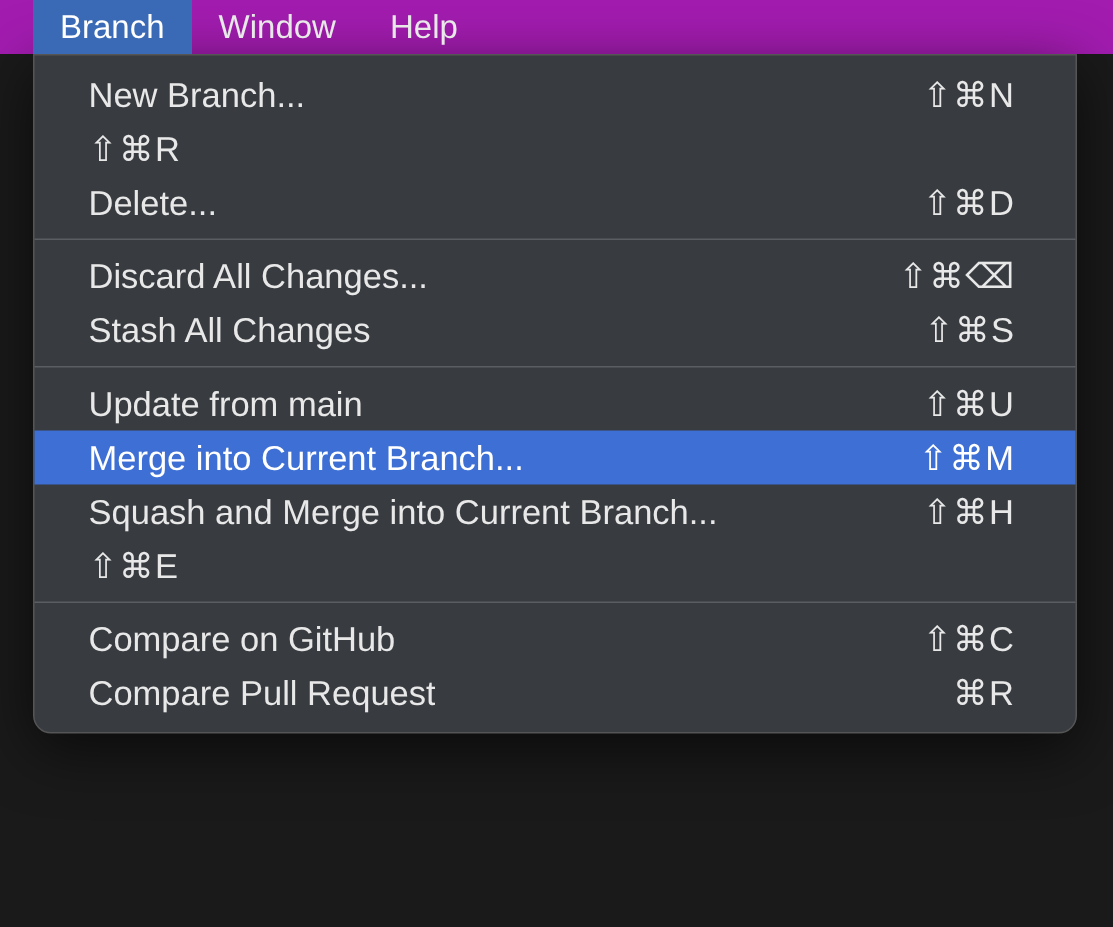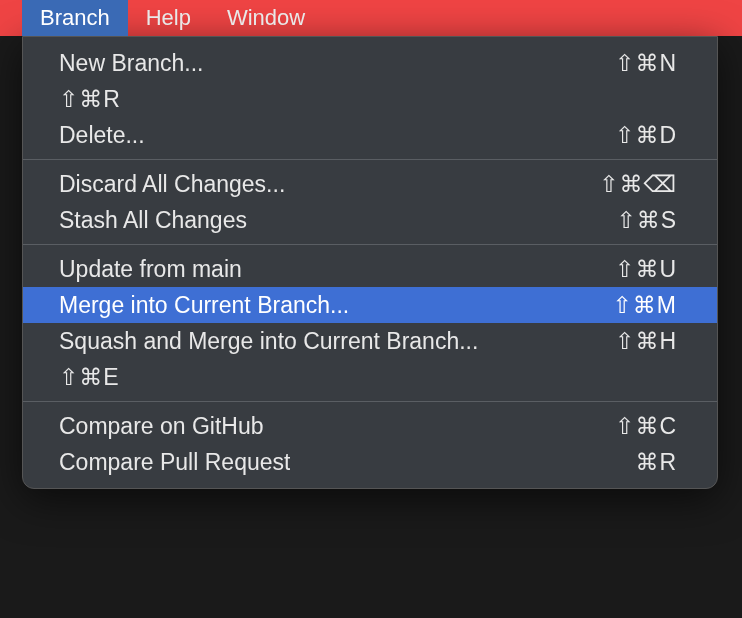--- a/index.html
+++ b/index.html
@@ -9,21 +9,21 @@
     }
     body {
       font-family: -apple-system, BlinkMacSystemFont, "Segoe UI", Helvetica, Arial, sans-serif;
       background: #1a1a1a;
       width: 742px;
       height: 618px;
       overflow: hidden;
     }
     .menubar {
       display: flex;
-      background: #ef4444;
+      background: #a21caf;
       height: 36px;
       align-items: stretch;
       padding-left: 22px;
       gap: 0;
     }
     .menubar-item {
       display: flex;
       align-items: center;
       padding: 0 18px;
       color: #ffffff;
@@ -83,24 +83,24 @@
     }
   </style>
 </head>
 <body>
 
 <div class="menubar">
   <div class="menubar-item active">
     <span>Branch</span>
   </div>
   <div class="menubar-item inactive">
-    <span>Help</span>
+    <span>Window</span>
   </div>
   <div class="menubar-item inactive">
-    <span>Window</span>
+    <span>Help</span>
   </div>
 </div>
 
 <div class="dropdown">
 
   <div class="menu-item">
     <span class="menu-item-label">New Branch...</span>
     <span class="menu-item-shortcut">⇧⌘N</span>
   </div>
   <div class="menu-item">

